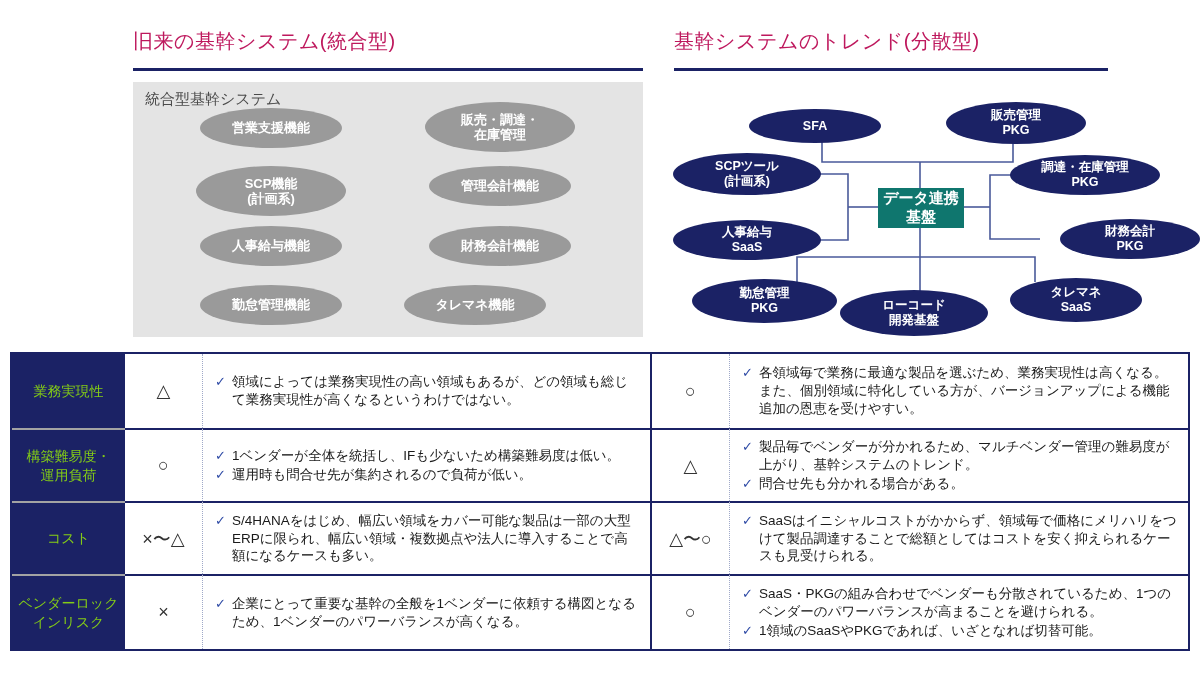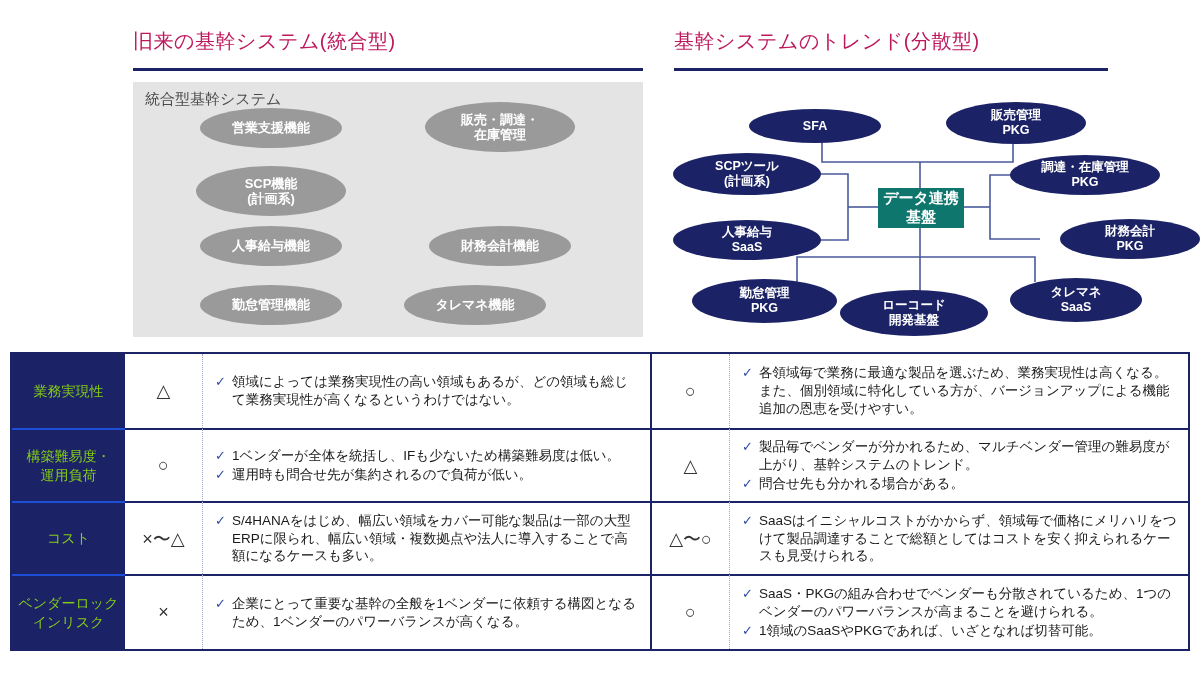--- a/index.html
+++ b/index.html
@@ -34,21 +34,21 @@
     color:#ffffff;font-weight:bold;font-size:15px;line-height:1.25;white-space:pre-line;
   }
   
   .tbl{
     position:absolute;left:10px;top:352px;width:1180px;
     border:2px solid #1B2265;box-sizing:border-box;background:#ffffff;
   }
   .trow{display:grid;grid-template-columns:113px 78px 447px 80px 458px;}
   .trow .cell{box-sizing:border-box;}
   .trow + .trow .cell{border-top:2px solid #1B2265;}
-  .trow + .trow .crit{border-top:2px solid #1d4ed8;}
+  .trow + .trow .crit{border-top:2px solid #a3a3a3;}
   .crit{
     background:#1B2265;color:#84cc16;font-size:14px;line-height:1.35;
     display:flex;align-items:center;justify-content:center;text-align:center;white-space:pre-line;
   }
   .rating{
     display:flex;align-items:center;justify-content:center;
     font-size:18px;color:#333333;border-right:1px dotted #9FA8C8;
   }
   .rating.mid{border-left:2px solid #1B2265;border-right:1px dotted #9FA8C8;}
   .pts{
@@ -71,20 +71,21 @@
   <div class="sec-rule" style="left:674px;width:434px;"></div>
 
   <div class="gray-panel">
     <div class="gray-panel-label">統合型基幹システム</div>
   </div>
   <div class="gnode" style="left:200px;top:108px;width:142px;height:40px;">営業支援機能</div>
   <div class="gnode" style="left:425px;top:102px;width:150px;height:50px;">販売・調達・
 在庫管理</div>
   <div class="gnode" style="left:196px;top:166px;width:150px;height:50px;">SCP機能
 (計画系)</div>
+  <div class="gnode" style="left:429px;top:166px;width:142px;height:40px;">管理会計機能</div>
   <div class="gnode" style="left:200px;top:226px;width:142px;height:40px;">人事給与機能</div>
   <div class="gnode" style="left:429px;top:226px;width:142px;height:40px;">財務会計機能</div>
   <div class="gnode" style="left:200px;top:285px;width:142px;height:40px;">勤怠管理機能</div>
   <div class="gnode" style="left:404px;top:285px;width:142px;height:40px;font-family:Liberation Serif, serif;">タレマネ機能</div>
 
   <svg class="net-svg" width="1200" height="685">
     <g fill="none" stroke="#4A5A9A" stroke-width="1.6">
       <polyline points="822,140 822,162 1013,162 1013,140"></polyline>
       <line x1="920" y1="162" x2="920" y2="188"></line>
       <polyline points="780,174 848,174 848,240 780,240"></polyline>

